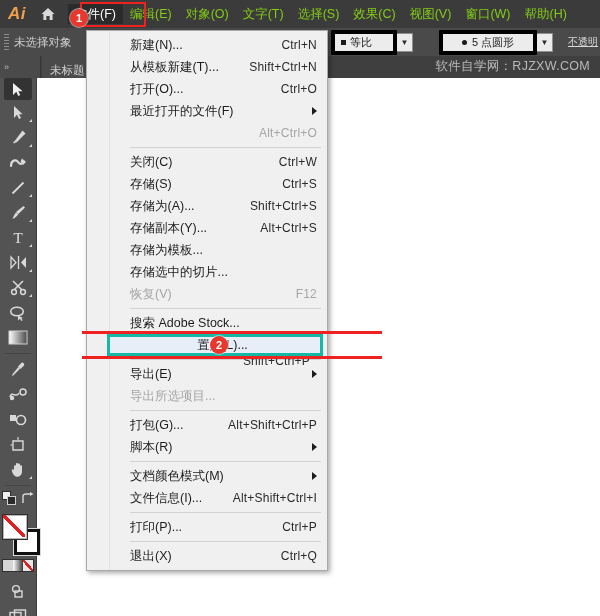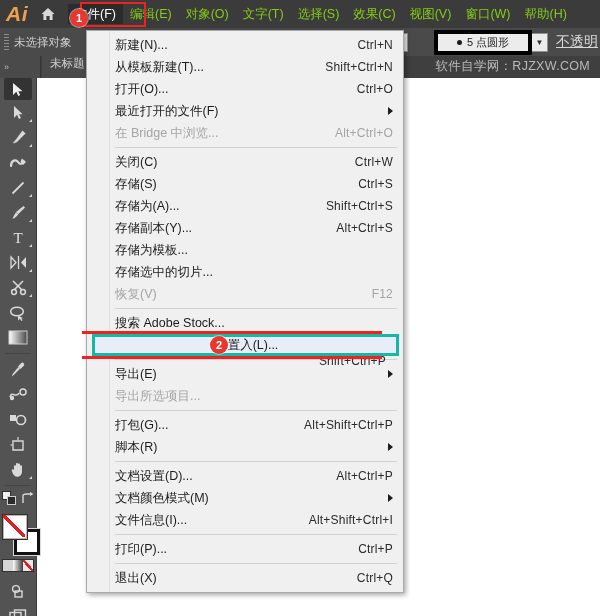--- a/index.html
+++ b/index.html
@@ -11,21 +11,21 @@
   }
   #app{position:relative;width:600px;height:616px;background:#535353;}
 
   
   .menubar{
     position:absolute;left:0;top:0;width:600px;height:28px;
     background:#3b3b3b;display:flex;align-items:center;
   }
   .ai-logo{
     width:34px;height:28px;display:flex;align-items:center;justify-content:center;
-    color:#f29f4b;font-size:21px;font-weight:bold;font-style:italic;letter-spacing:.5px;
+    color:#f29f4b;font-size:17px;font-weight:bold;font-style:italic;letter-spacing:.5px;
   }
   .home-icon{width:28px;height:28px;display:flex;align-items:center;justify-content:center;}
   .menubar-items{display:flex;align-items:center;height:28px;margin-left:6px;}
   .mb-item{
     color:#84cc16;font-size:12.5px;padding:4px 7px;white-space:nowrap;line-height:1;
   }
   .mb-item.active{background:#2b2b2b;color:#ffffff;}
 
   
   .ctrlbar{
@@ -40,34 +40,34 @@
   .combo{
     height:17px;background:#ececec;border:4px solid #000000;border-radius:1px;
     display:flex;align-items:center;color:#1b1b1b;font-size:11px;padding:0 6px;white-space:nowrap;
   }
   .combo .dot{width:5px;height:5px;border-radius:50%;background:#1b1b1b;margin-right:5px;}
   .combo .sq{width:5px;height:5px;background:#1b1b1b;margin-right:4px;}
   .caret{
     width:15px;height:17px;background:#ececec;border:1px solid #8f8f8f;border-left:none;
     display:flex;align-items:center;justify-content:center;color:#2b2b2b;font-size:8px;border-radius:1px;
   }
-  .ctrl-link{color:#d8d8d8;font-size:14px;text-decoration:underline;margin-left:8px;}
+  .ctrl-link{color:#d8d8d8;font-size:10px;text-decoration:underline;margin-left:15px;}
 
   
   .tabrow{
     position:absolute;left:0;top:56px;width:600px;height:22px;background:#3f3f3f;
   }
   .panel-toggle{
     position:absolute;left:0;top:0;width:36px;height:22px;background:#4a4a4a;
     border-right:1px solid #353535;display:flex;align-items:center;padding-left:4px;
     color:#b9b9b9;font-size:9px;
   }
   .doc-tab{
     position:absolute;left:42px;top:0;height:22px;background:#4a4a4a;
-    display:flex;align-items:flex-start;padding:0 8px;color:#d2d2d2;font-size:11.5px;
+    display:flex;align-items:flex-end;padding:0 8px;color:#d2d2d2;font-size:11.5px;
     border-right:1px solid #353535;white-space:nowrap;
   }
   .watermark{
     position:absolute;right:10px;top:58px;color:#b9b9b9;font-size:12.5px;white-space:nowrap;
     letter-spacing:.3px;
   }
 
   
   .canvas{
     position:absolute;left:36px;top:78px;width:564px;height:538px;background:#ffffff;
@@ -101,24 +101,24 @@
   }
   .sw-stroke{
     position:absolute;left:14px;top:16px;width:20px;height:20px;background:#ffffff;
     border:3px solid #111111;box-shadow:0 0 0 1px #d9d9d9;
   }
   .colorbars{width:30px;height:11px;margin:4px auto 0;display:flex;border:1px solid #2f2f2f;}
   .cb{flex:1;height:100%;}
 
   
   .menu{
-    position:absolute;left:86px;top:30px;width:318px;
+    position:absolute;left:86px;top:30px;width:242px;
     background:#f1f0f0;border:1px solid #a9a9a9;
     box-shadow:2px 2px 5px rgba(0,0,0,.35);
-    padding:3px 0 3px 1px;
+    padding:3px 0 3px 16px;
     box-sizing:border-box;
   }
   .menu-gutter{
     position:absolute;left:0;top:0;bottom:0;width:22px;background:#f1f0f0;
     border-right:1px solid #e1e0e0;
   }
   .mi{
     position:relative;height:22px;display:flex;align-items:center;
     padding-left:27px;padding-right:10px;color:#1c1c1c;font-size:12.5px;white-space:nowrap;
   }
@@ -380,21 +380,20 @@
       </div>
       <div class="mi">
         <span class="lbl">打开(O)...</span>
         <span class="acc">Ctrl+O</span>
       </div>
       <div class="mi">
         <span class="lbl">最近打开的文件(F)</span>
         <span class="sub"></span>
       </div>
       <div class="mi disabled">
-        <span class="lbl">在 Bridge 中浏览...</span>
         <span class="acc">Alt+Ctrl+O</span>
       </div>
       <div class="msep"></div>
       <div class="mi">
         <span class="lbl">关闭(C)</span>
         <span class="acc">Ctrl+W</span>
       </div>
       <div class="mi">
         <span class="lbl">存储(S)</span>
         <span class="acc">Ctrl+S</span>
@@ -437,24 +436,20 @@
       <div class="mi">
         <span class="lbl">打包(G)...</span>
         <span class="acc">Alt+Shift+Ctrl+P</span>
       </div>
       <div class="mi">
         <span class="lbl">脚本(R)</span>
         <span class="sub"></span>
       </div>
       <div class="msep"></div>
       <div class="mi">
-        <span class="lbl">文档设置(D)...</span>
-        <span class="acc">Alt+Ctrl+P</span>
-      </div>
-      <div class="mi">
         <span class="lbl">文档颜色模式(M)</span>
         <span class="sub"></span>
       </div>
       <div class="mi">
         <span class="lbl">文件信息(I)...</span>
         <span class="acc">Alt+Shift+Ctrl+I</span>
       </div>
       <div class="msep"></div>
       <div class="mi">
         <span class="lbl">打印(P)...</span>

